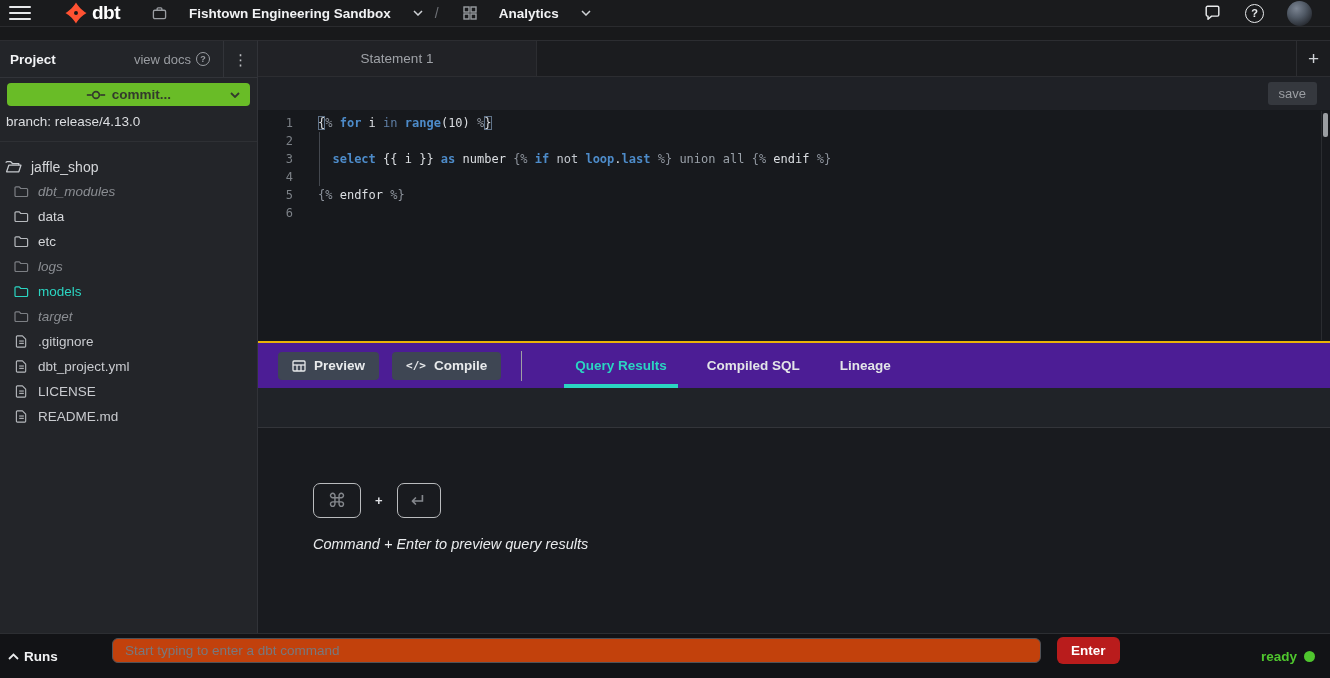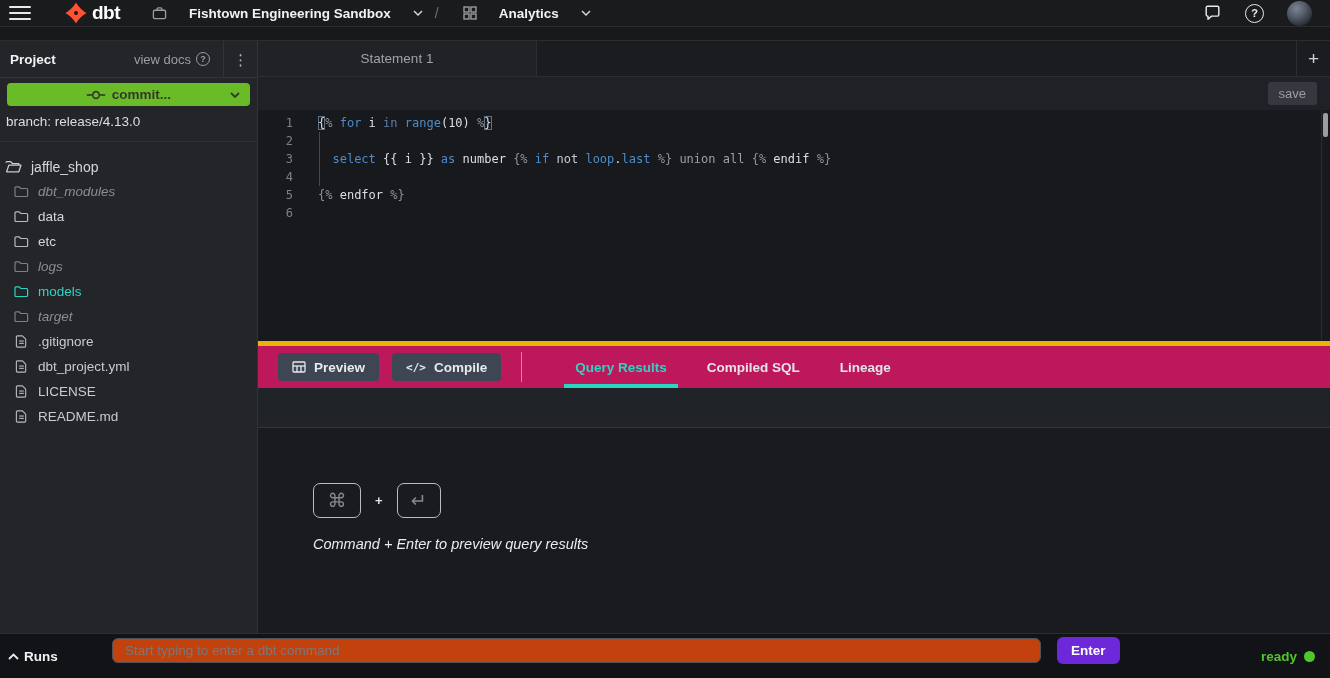--- a/index.html
+++ b/index.html
@@ -79,35 +79,35 @@
 
   .editor { position:absolute; top:83px; left:0; right:0; height:231px; background:#17191d;
     font-family:"DejaVu Sans Mono", monospace; font-size:12px; }
   .gutter { position:absolute; top:4px; left:0; width:60px; }
   .gutter .ln { height:18px; line-height:18px; text-align:right; padding-right:25px;
     color:#7c8187; font-size:12px; }
   .code-area { position:absolute; top:4px; left:60px; right:12px; cursor:text; }
   .code-line { height:18px; line-height:18px; white-space:pre; color:#dcdfe3; }
   .indent-guide { position:absolute; left:61px; top:22px; height:54px;
     border-left:1px solid #44484f; }
-  .tk-kw  { color:var(--kw,#4d8bc9); }
+  .tk-kw  { color:var(--kw,#4d8bc9);font-weight:bold; }
   .tk-kw2 { color:#5f7fa6; }
   .tk-j   { color:#8d939c; }
   .tk-w   { color:#dcdfe3; }
   .tk-dim { color:#9aa1a9; }
   .tk-dim2{ color:#c3c8cf; }
   .tk-box { color:#dcdfe3; box-shadow:inset 0 0 0 1px #5f7288; }
   .ed-scrollbar { position:absolute; top:1px; bottom:1px; right:1px; width:8px;
     border-left:1px solid #2a2c30; }
   .ed-thumb { position:absolute; top:2px; right:1px; width:5px; height:24px;
     background:#9a9da1; border-radius:2px; cursor:grab; }
 
   
-  .paneltools { position:absolute; top:314px; left:0; right:0; height:47px; background:#be185d;
-    border-top:5px solid #eab308; display:flex; align-items:center; }
+  .paneltools { position:absolute; top:314px; left:0; right:0; height:47px; background:#4c1d95;
+    border-top:2px solid #eab308; display:flex; align-items:center; }
   .pbtn { height:28px; margin-left:20px; background:#3e4653; border:none; border-radius:4px;
     color:#e8eaec; font-size:13.5px; font-weight:700; font-family:inherit; padding:0 14px;
     display:flex; align-items:center; gap:8px; cursor:pointer; }
   .pbtn + .pbtn { margin-left:13px; }
   .pbtn .b-icon { width:14px; height:14px; }
   .pbtn .b-icon-txt { font-family:"DejaVu Sans Mono", monospace; font-size:11px; font-weight:700; }
   .tool-vdiv { width:1px; height:30px; background:#9ea0a4; margin-left:20px; }
   .rtabs { display:flex; height:100%; margin-left:42px; }
   .rtab { position:relative; display:flex; align-items:center; padding:0 11px; margin-right:18px;
     font-size:13.5px; font-weight:700; color:#e3e5e8; cursor:pointer; }
@@ -130,21 +130,21 @@
   .statusbar { position:absolute; left:0; right:0; bottom:0; height:45px; background:#121316;
     border-top:1px solid #2c2e32; display:flex; align-items:center; }
   .runs-toggle { display:flex; align-items:center; gap:5px; margin-left:8px; cursor:pointer; }
   .runs-toggle .chev-up { width:11px; height:7px; color:#e8eaec; }
   .runs-label { font-size:13.5px; font-weight:700; color:#f2f3f5; }
   .cmd-input { position:absolute; left:112px; width:929px; top:4px; height:25px;
     background:#c2410c; border:1px solid #505257; border-radius:6px; color:#d8dade;
     font-size:13.5px; font-family:inherit; padding:0 12px; outline:none; }
   .cmd-input::placeholder { color:#76797f; }
   .enter-btn { position:absolute; left:1057px; top:3px; height:27px; padding:0 14px;
-    background:#6d28d9; border:none; border-radius:6px; color:#fff; font-size:13.5px;
+    background:#b91c1c; border:none; border-radius:6px; color:#fff; font-size:13.5px;
     font-weight:700; font-family:inherit; cursor:pointer; }
   .ready { position:absolute; right:15px; display:flex; align-items:center; gap:7px; }
   .ready-text { font-size:13.5px; font-weight:700; color:var(--ready,#4fc62e); }
   .ready-dot { width:11px; height:11px; border-radius:50%; background:var(--ready,#4fc62e); }
 </style>
 </head>
 <body>
 
 <div class="app">
 

